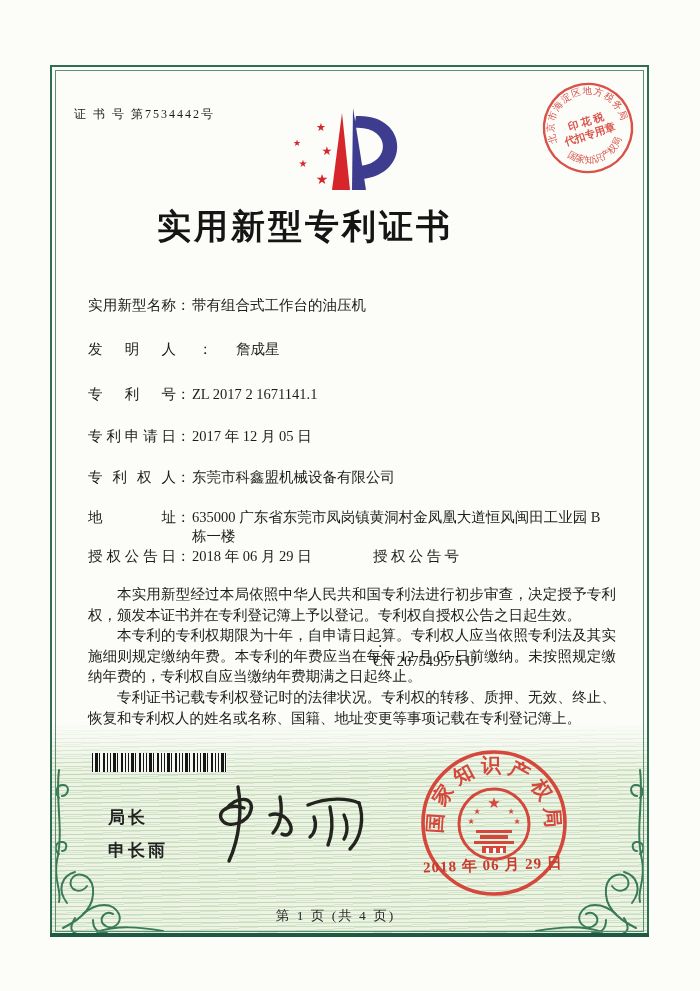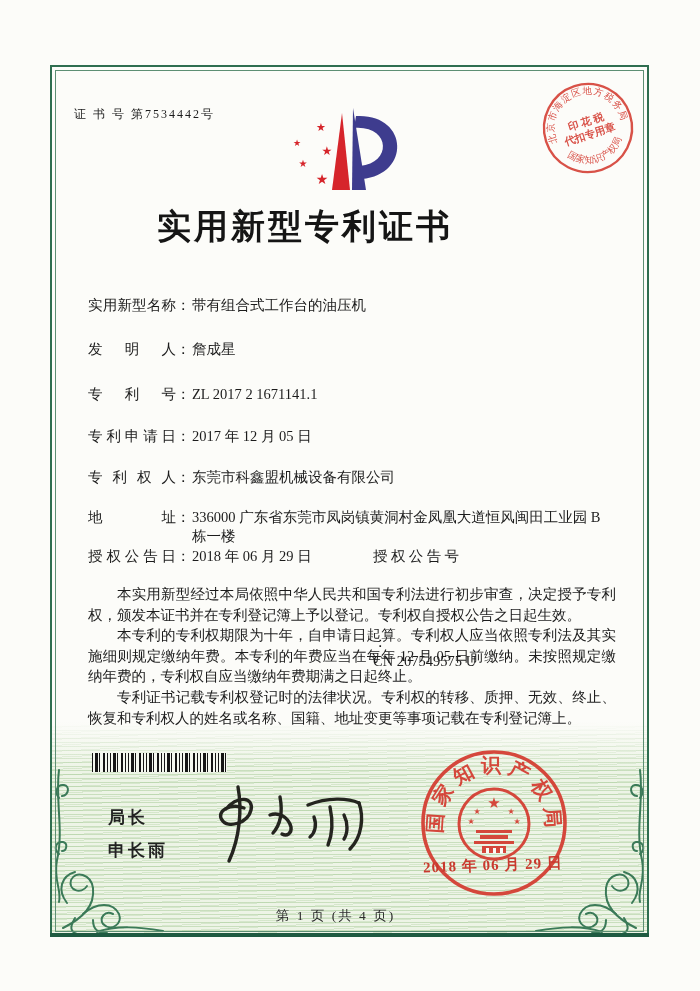--- a/index.html
+++ b/index.html
@@ -30,21 +30,21 @@
   .cert-no{position:absolute;left:74px;top:106px;font-size:12px;letter-spacing:2px;}
   .logo{position:absolute;left:272px;top:94px;width:150px;height:102px;}
   .tax-stamp{position:absolute;left:540px;top:80px;width:96px;height:96px;transform:rotate(-18deg);opacity:.88;}
   .title{position:absolute;left:75px;top:204px;width:460px;text-align:center;
     font-size:34px;font-weight:600;letter-spacing:3px;color:#151515;}
   
   .field-row{position:absolute;left:88px;width:530px;display:flex;font-size:14.5px;line-height:19px;}
   .f-label{display:inline-block;width:88px;text-align:justify;text-align-last:justify;flex:0 0 88px;}
   .f-colon{flex:0 0 16px;}
   .f-value{flex:1 1 auto;max-width:426px;}
-  .row-name{top:296px;} .row-inventor{top:340px;} .row-patno{top:385px;}
+  .row-name{top:296px;} .row-inventor{top:340px;gap:22px;} .row-patno{top:385px;}
   .row-filing{top:427px;} .row-patentee{top:468px;} .row-address{top:508px;}
   .row-grant{top:547px;}
   .grant-right{position:absolute;left:285px;top:0;display:flex;width:240px;flex-direction:column;}
   .grant-right .f-label{width:86px;flex-basis:86px;}
   .row-grant .left-pair{display:flex;width:285px;}
   
   .paras{position:absolute;left:88px;top:584px;width:528px;font-size:14.5px;line-height:20.6px;text-align:justify;}
   .paras p{margin:0;text-indent:2em;}
   
   .barcode{position:absolute;left:92px;top:753px;width:135px;height:19px;
@@ -158,21 +158,21 @@
     <span class="f-value">2017 年 12 月 05 日</span>
   </div>
   <div class="field-row row-patentee">
     <span class="f-label">专利权人</span>
     <span class="f-colon">：</span>
     <span class="f-value">东莞市科鑫盟机械设备有限公司</span>
   </div>
   <div class="field-row row-address">
     <span class="f-label">地址</span>
     <span class="f-colon">：</span>
-    <span class="f-value">336000 广东省东莞市凤岗镇黄洞村金凤凰大道恒风闽田工业园 B 栋一楼</span>
+    <span class="f-value">635000 广东省东莞市凤岗镇黄洞村金凤凰大道恒风闽田工业园 B 栋一楼</span>
   </div>
   <div class="field-row row-grant" style="position:absolute;">
     <span class="left-pair">
       <span class="f-label">授权公告日</span>
       <span class="f-colon">：</span>
       <span class="f-value">2018 年 06 月 29 日</span>
     </span>
     <span class="grant-right">
       <span class="f-label">授权公告号</span>
       <span class="f-colon">：</span>

